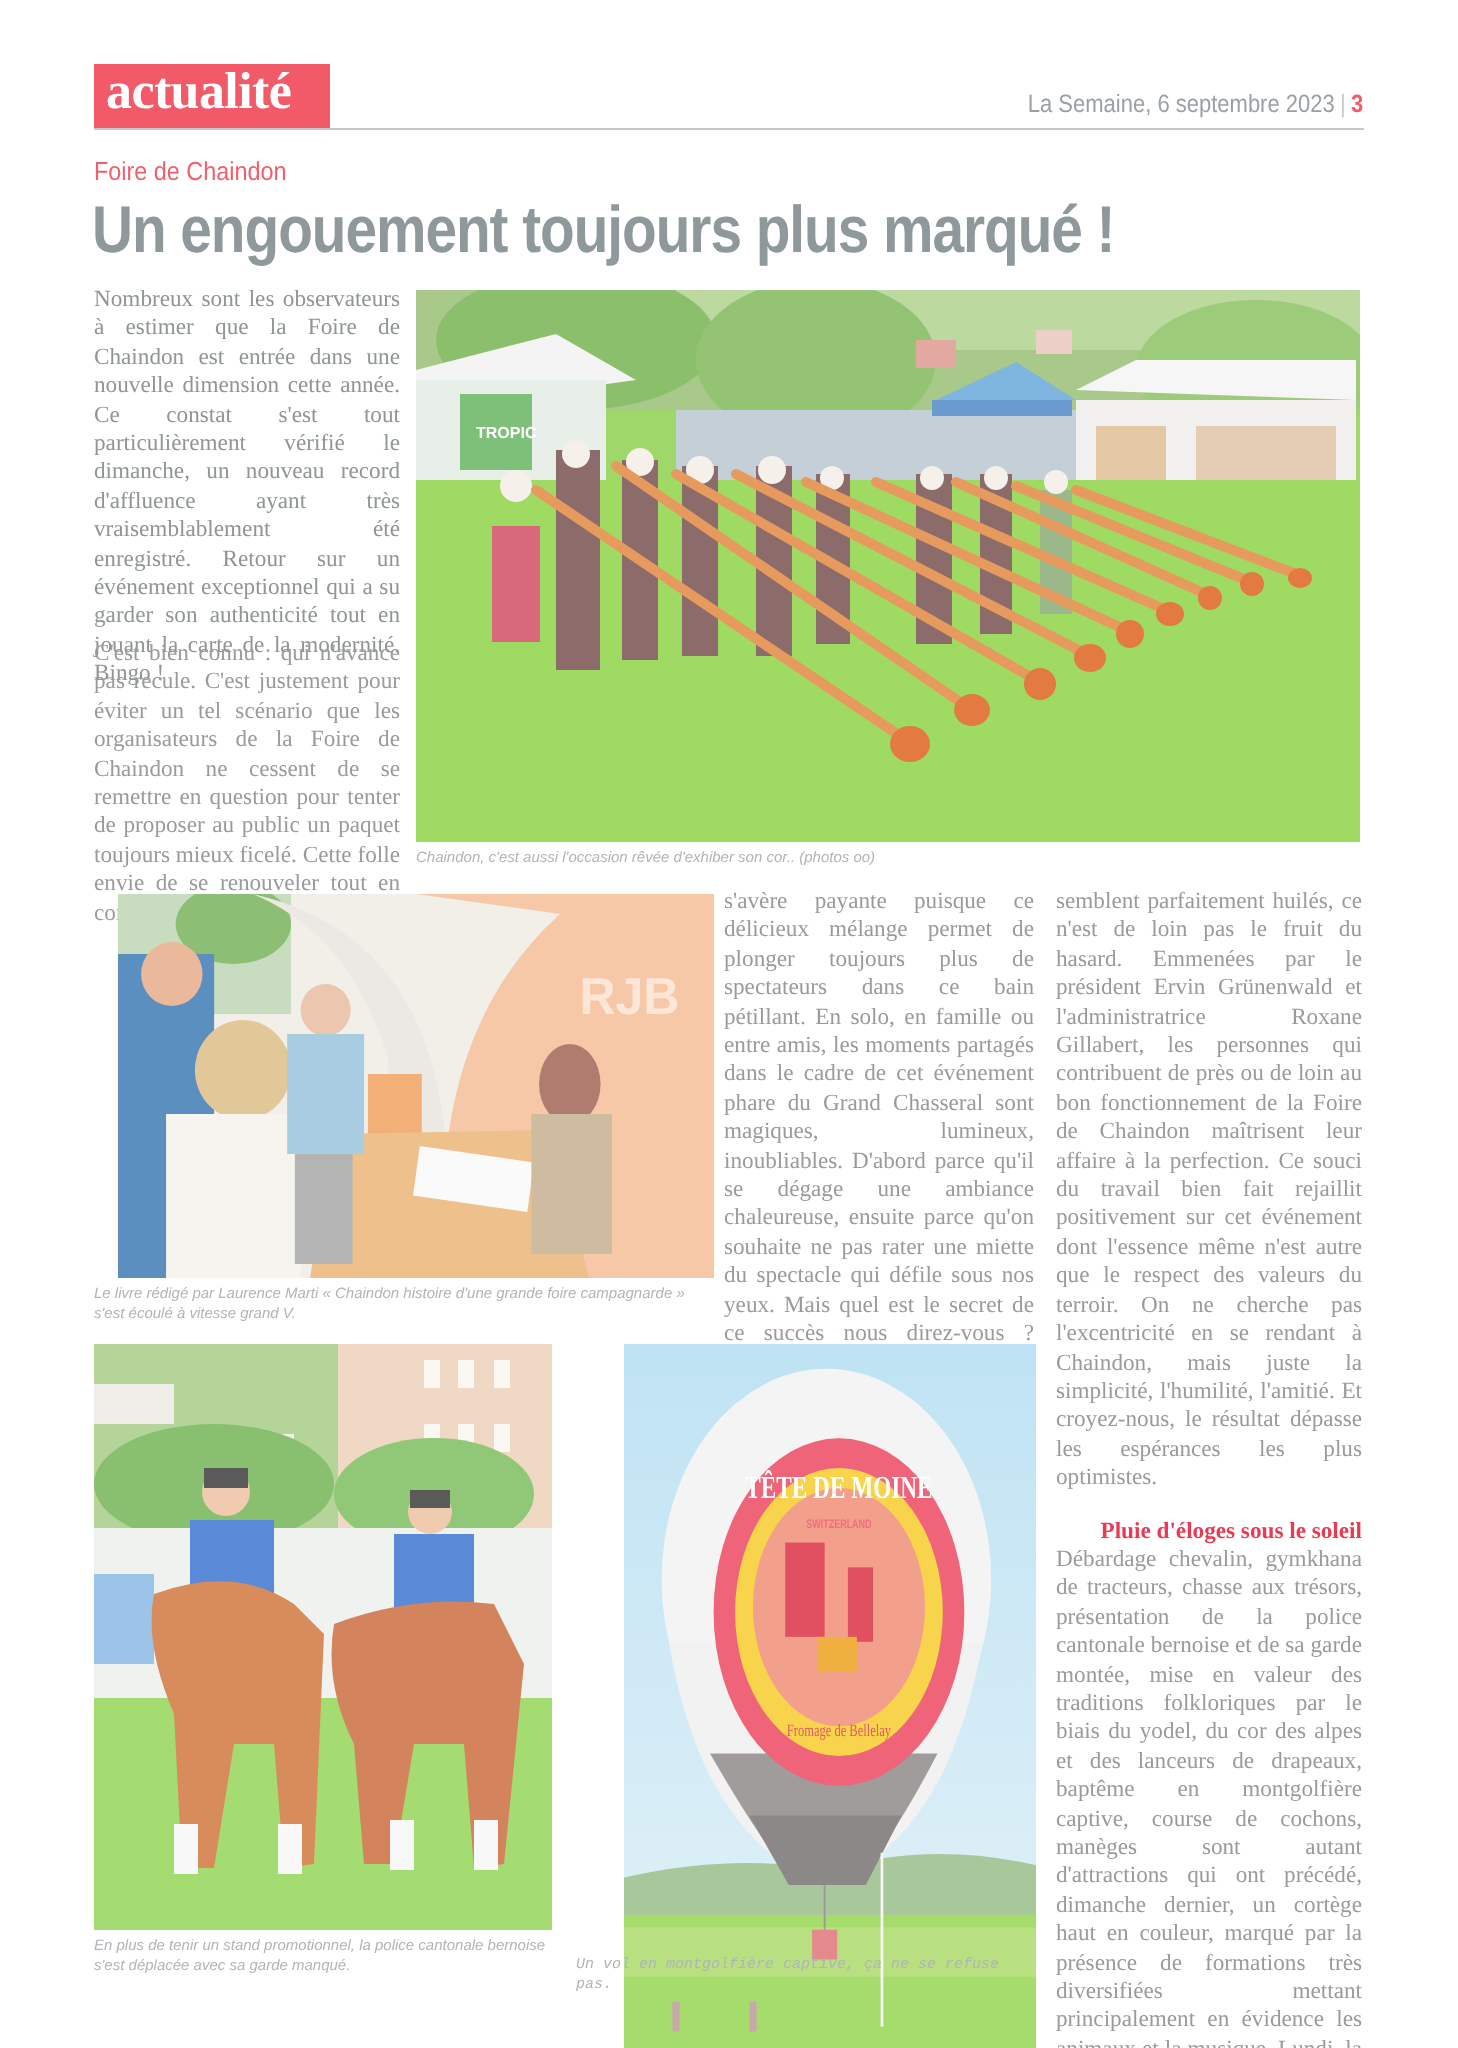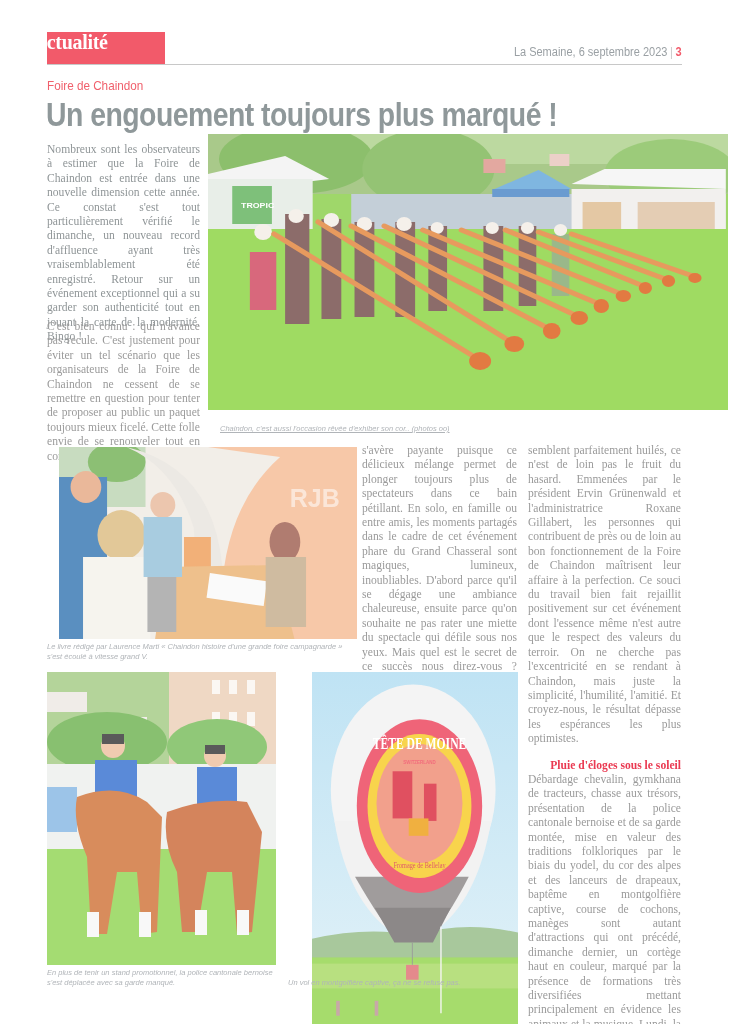--- a/index.html
+++ b/index.html
@@ -3,21 +3,21 @@
   <meta charset="utf-8">
   <style>
     * { box-sizing: border-box; margin: 0; padding: 0; }
     html, body { width: 729px; height: 1024px; background: #ffffff; overflow: hidden; }
     body { position: relative; font-family: "Liberation Serif", serif; color: #8a8a8a; }
 
     .abs { position: absolute; }
 
     
     .rubric-band { left: 47px; top: 32px; width: 118px; height: 33px; background: #f25a6a; }
-    .rubric-text { left: 37px; top: 31px; font-family: "Liberation Serif", serif; font-weight: bold; font-size: 20px; color: #ffffff; letter-spacing: -0.3px; }
+    .rubric-text { left: 53px; top: 31px; font-family: "Liberation Serif", serif; font-weight: bold; font-size: 26px; color: #ffffff; letter-spacing: -0.3px; }
     .header-rule { left: 47px; top: 64px; width: 635px; height: 1px; background: #c8c8c8; }
     .issue-info { right: 47px; top: 45px; font-family: "Liberation Sans", sans-serif; font-size: 12.5px; color: #9aa0a4; transform: scaleX(0.88); transform-origin: right center; white-space: nowrap; }
     .issue-info .sep { color: #c8c8c8; margin: 0 3px; }
     .issue-info .page { color: #f25a6a; font-weight: bold; }
 
     .kicker { left: 47px; top: 78px; font-family: "Liberation Sans", sans-serif; font-size: 13px; color: #f0606c; transform: scaleX(0.9); transform-origin: left center; white-space: nowrap; }
     .headline { left: 46px; top: 96px; font-family: "Liberation Sans", sans-serif; font-weight: bold; font-size: 33px; color: #8f989a; letter-spacing: -0.6px; transform: scaleX(0.86); transform-origin: left center; white-space: nowrap; }
 
     
     .col { font-size: 11.6px; line-height: 14.4px; text-align: justify; hyphens: manual; }
@@ -49,21 +49,21 @@
 <div class="abs col lead">Nombreux sont les observateurs à estimer que la Foire de Chaindon est entrée dans une nouvelle dimension cette année. Ce constat s'est tout particulièrement vérifié le dimanche, un nouveau record d'affluence ayant très vraisemblablement été enregistré. Retour sur un événement exceptionnel qui a su garder son authenticité tout en jouant la carte de la modernité. Bingo !</div>
 <div class="abs col body1">C'est bien connu : qui n'avance pas recule. C'est justement pour éviter un tel scénario que les organisateurs de la Foire de Chaindon ne cessent de se remettre en question pour tenter de proposer au public un paquet toujours mieux ficelé. Cette folle envie de se renouveler tout en conservant les traditions</div>
 <div class="abs col body2">s'avère payante puisque ce délicieux mélange permet de plonger toujours plus de spectateurs dans ce bain pétillant. En solo, en famille ou entre amis, les moments partagés dans le cadre de cet événement phare du Grand Chasseral sont magiques, lumineux, inoubliables. D'abord parce qu'il se dégage une ambiance chaleureuse, ensuite parce qu'on souhaite ne pas rater une miette du spectacle qui défile sous nos yeux. Mais quel est le secret de ce succès nous direz-vous ? Simple comme bonjour. La qualité, la diversité, l'authenticité. Mais si tous les paramètres</div>
 <div class="abs col body3">
   <span>semblent parfaitement huilés, ce n'est de loin pas le fruit du hasard. Emmenées par le président Ervin Grünenwald et l'administratrice Roxane Gillabert, les personnes qui contribuent de près ou de loin au bon fonctionnement de la Foire de Chaindon maîtrisent leur affaire à la perfection. Ce souci du travail bien fait rejaillit positivement sur cet événement dont l'essence même n'est autre que le respect des valeurs du terroir. On ne cherche pas l'excentricité en se rendant à Chaindon, mais juste la simplicité, l'humilité, l'amitié. Et croyez-nous, le résultat dépasse les espérances les plus optimistes.</span>
   <span class="subhead">Pluie d'éloges sous le soleil</span>
   <span>Débardage chevalin, gymkhana de tracteurs, chasse aux trésors, présentation de la police cantonale bernoise et de sa garde montée, mise en valeur des traditions folkloriques par le biais du yodel, du cor des alpes et des lanceurs de drapeaux, baptême en montgolfière captive, course de cochons, manèges sont autant d'attractions qui ont précédé, dimanche dernier, un cortège haut en couleur, marqué par la présence de formations très diversifiées mettant principalement en évidence les animaux et la musique. Lundi, la foule attendue n'a pas manqué ce grand rendez-vous et l'affluence est entrée, grosso modo, dans la même fourchette que celle des années précédentes, voir au-delà. Un succès qui n'inspire qu'un seul mot: bravo !</span>
   
 </div>
 
-<div class="abs photo" style="left:208px; top:134px; width:520px; height:276px;">
+<div class="abs photo" style="left:208px; top:145px; width:472px; height:276px;">
   <svg viewBox="0 0 472 276" preserveAspectRatio="none">
     <rect x="0" y="0" width="472" height="276" fill="#9fd76a"></rect>
     <rect x="0" y="0" width="472" height="60" fill="#a9c98a"></rect>
     <rect x="130" y="0" width="342" height="30" fill="#bcd9a0"></rect>
     <ellipse cx="80" cy="25" rx="70" ry="35" fill="#8cbf6c"></ellipse>
     <ellipse cx="200" cy="35" rx="60" ry="40" fill="#94c374"></ellipse>
     <ellipse cx="420" cy="40" rx="60" ry="35" fill="#9ccb7a"></ellipse>
     <rect x="250" y="25" width="20" height="14" fill="#e3a8a0"></rect>
     <rect x="310" y="20" width="18" height="12" fill="#ecd0c8"></rect>
     <polygon points="0,40 70,22 110,45 0,60" fill="#f4f4f4"></polygon>
@@ -119,21 +119,21 @@
       <ellipse cx="337" cy="184" rx="8" ry="7"></ellipse>
       <ellipse cx="357" cy="172" rx="7" ry="7"></ellipse>
       <ellipse cx="377" cy="162" rx="7" ry="6"></ellipse>
       <ellipse cx="397" cy="154" rx="6" ry="6"></ellipse>
       <ellipse cx="418" cy="147" rx="6" ry="6"></ellipse>
       <ellipse cx="442" cy="144" rx="6" ry="5"></ellipse>
     </g>
     <text x="30" y="74" font-family="Liberation Sans, sans-serif" font-size="8" font-weight="bold" fill="#ffffff">TROPIC</text>
   </svg>
 </div>
-<div class="abs caption" style="left:220px; top:424px; width:470px;text-decoration:underline;">Chaindon, c'est aussi l'occasion rêvée d'exhiber son cor.. (photos oo)</div>
+<div class="abs caption" style="left:208px; top:424px; width:470px;">Chaindon, c'est aussi l'occasion rêvée d'exhiber son cor.. (photos oo)</div>
 
 <div class="abs photo" style="left:47px; top:447px; width:310px; height:192px;padding-left:12px;">
   <svg viewBox="0 0 310 192" preserveAspectRatio="none">
     <rect x="0" y="0" width="310" height="192" fill="#f2eee8"></rect>
     <rect x="0" y="0" width="90" height="60" fill="#c8dcc0"></rect>
     <ellipse cx="60" cy="15" rx="30" ry="20" fill="#8cbf74"></ellipse>
     <path d="M70,0 Q160,20 170,120 L170,192 L150,192 L140,80 Q120,20 70,0 Z" fill="#ece9e4"></path>
     <path d="M155,0 L310,0 L310,192 L170,192 Q160,70 230,10 Z" fill="#f7c8a8"></path>
     <text x="240" y="60" font-family="Liberation Sans, sans-serif" font-size="26" font-weight="bold" fill="#fbe6d8">RJB</text>
     <rect x="130" y="90" width="28" height="35" fill="#f2b078"></rect>
@@ -212,13 +212,13 @@
     <text x="120" y="62" text-anchor="middle" font-family="Liberation Serif, serif" font-size="13" font-weight="bold" fill="#ffffff">TÊTE DE MOINE</text>
     <text x="120" y="74" text-anchor="middle" font-family="Liberation Sans, sans-serif" font-size="5" font-weight="bold" fill="#f26c7c">SWITZERLAND</text>
     <text x="120" y="158" text-anchor="middle" font-family="Liberation Serif, serif" font-size="7" fill="#e05a6a">Fromage de Bellelay</text>
     <rect x="105" y="236" width="14" height="12" fill="#e48a8c"></rect>
     <line x1="112" y1="218" x2="112" y2="236" stroke="#9a9a9a" stroke-width="1"></line>
     <line x1="144" y1="205" x2="144" y2="275" stroke="#f6f6f6" stroke-width="1.5"></line>
     <rect x="27" y="265" width="4" height="12" fill="#c8a8a8"></rect>
     <rect x="70" y="265" width="4" height="12" fill="#c8a8a8"></rect>
   </svg>
 </div>
-<div class="abs caption" style="left:288px; top:978px; width:230px;">Un vol en montgolfière captive, ça ne se refuse pas.</div>
+<div class="abs caption" style="left:288px; top:978px; width:230px;font-family:Liberation Mono, monospace;">Un vol en montgolfière captive, ça ne se refuse pas.</div>
 
 </body></html>

